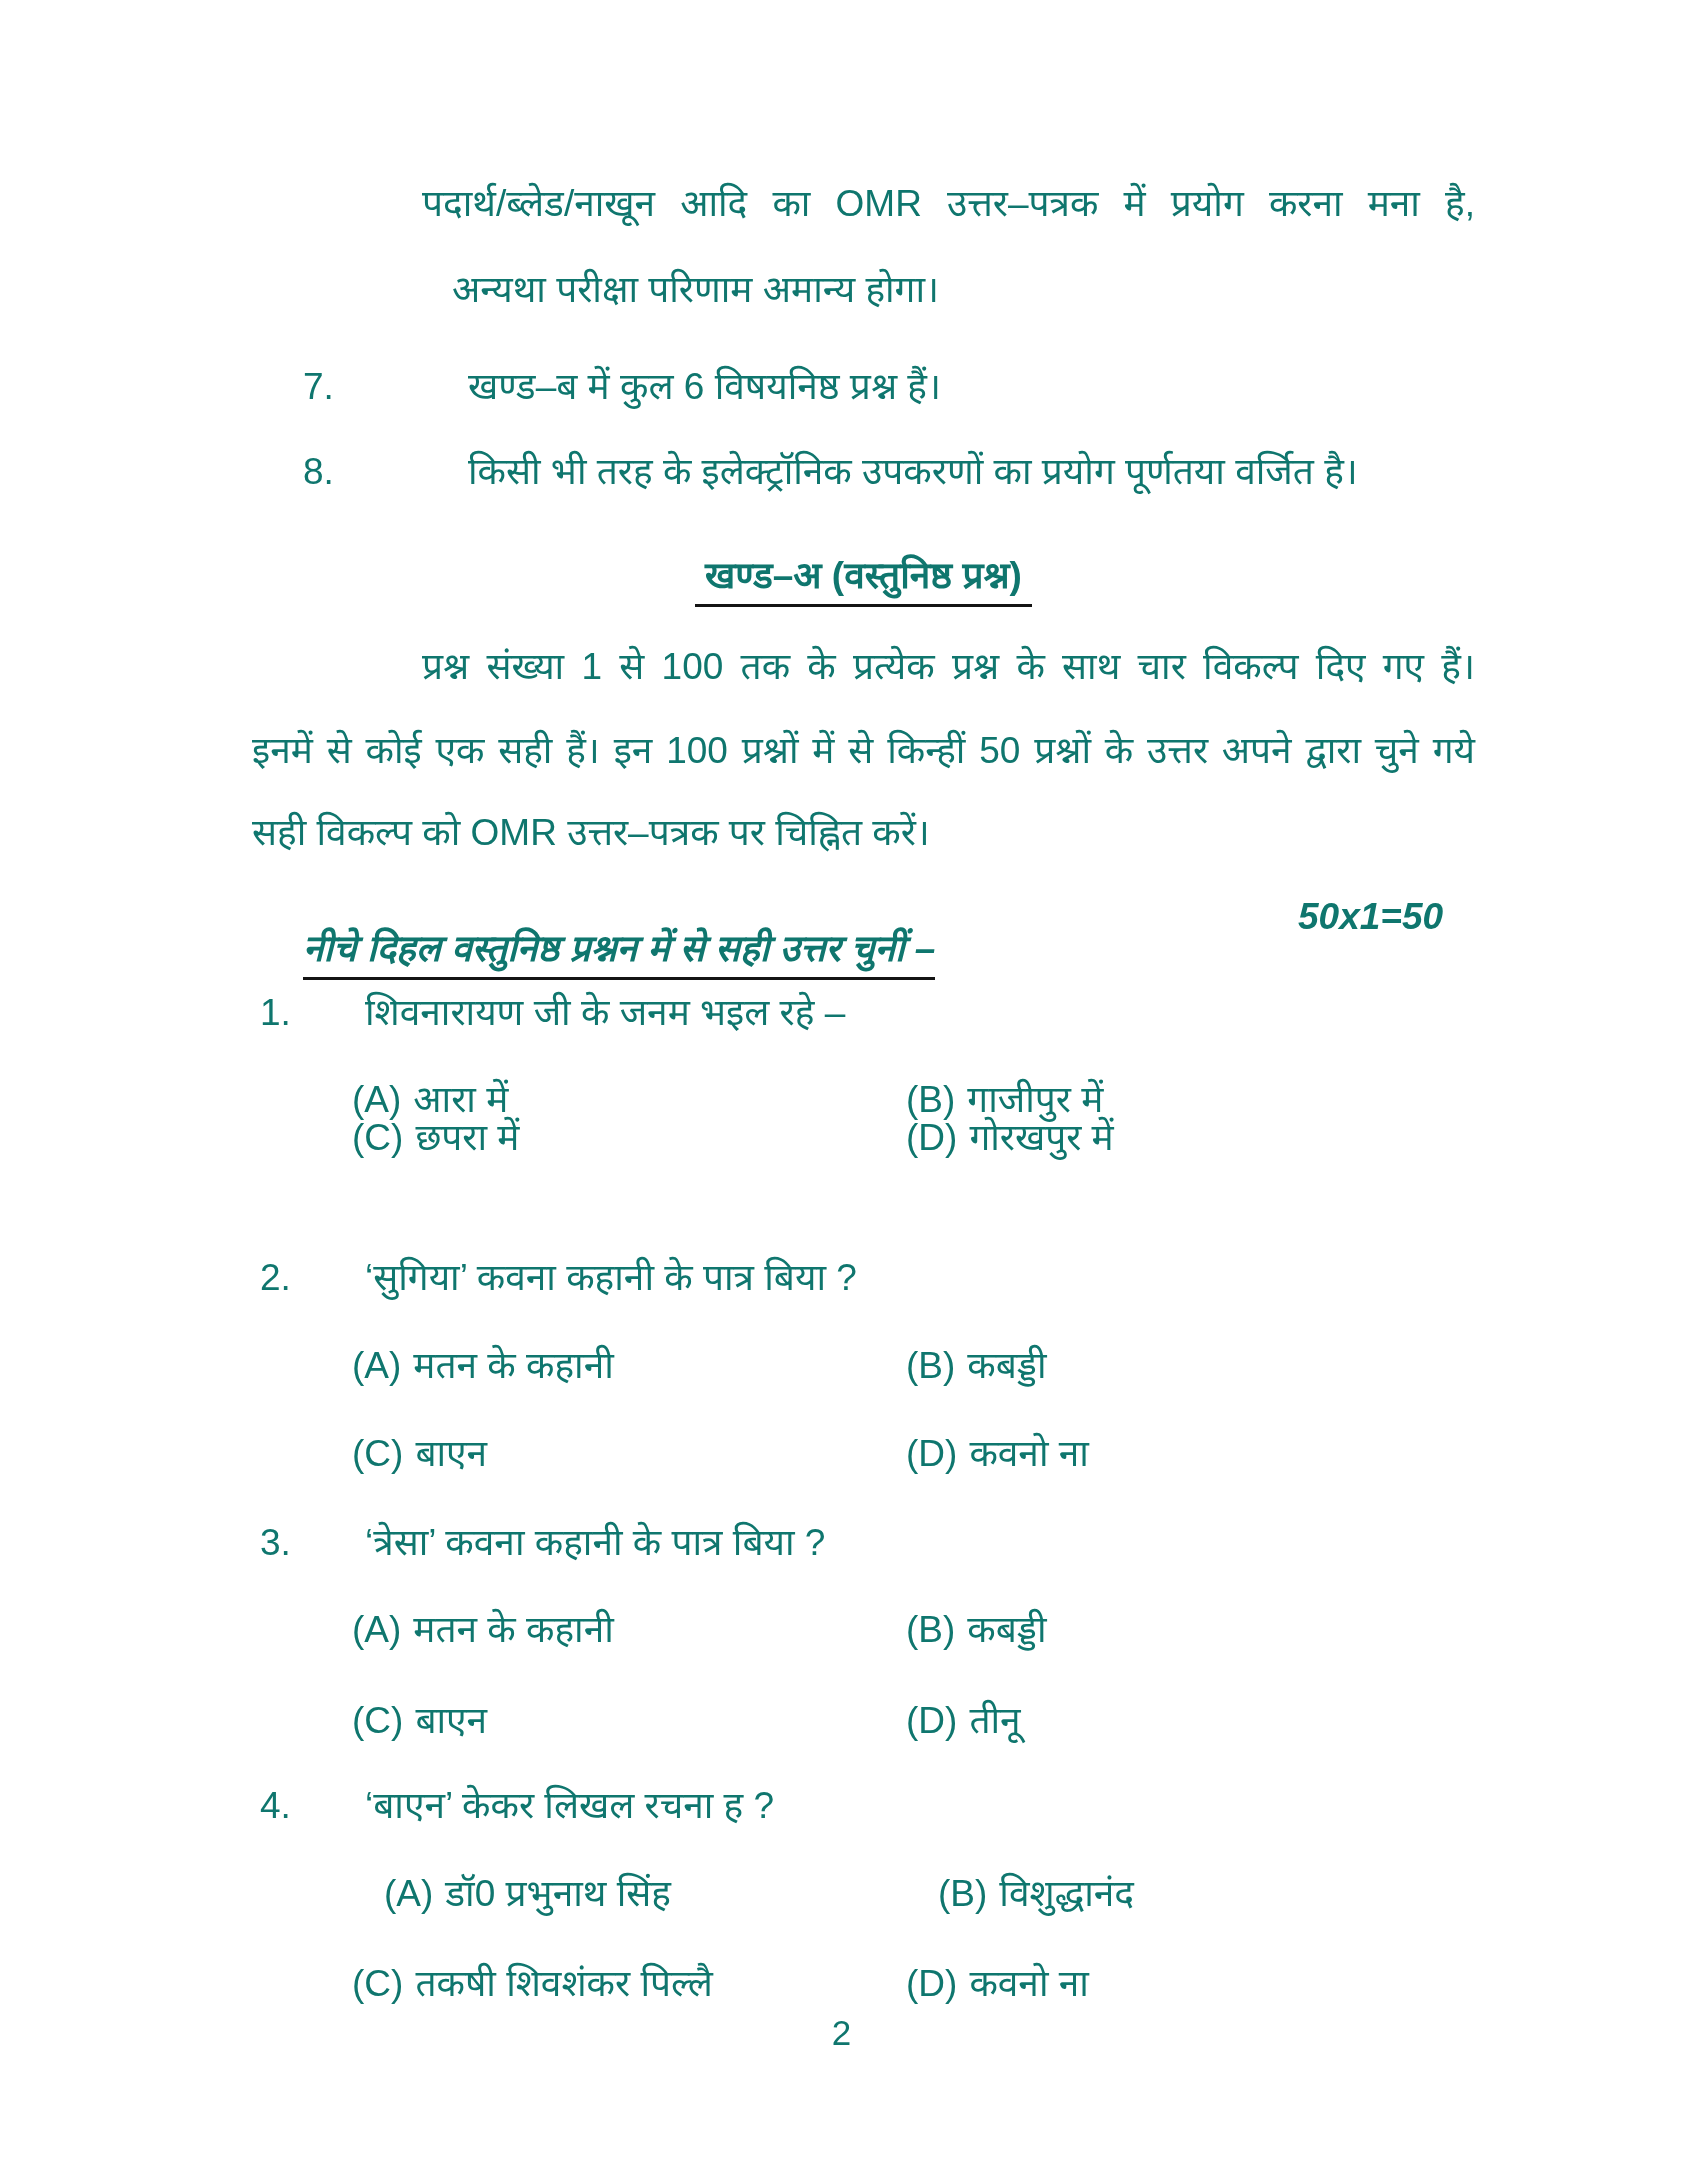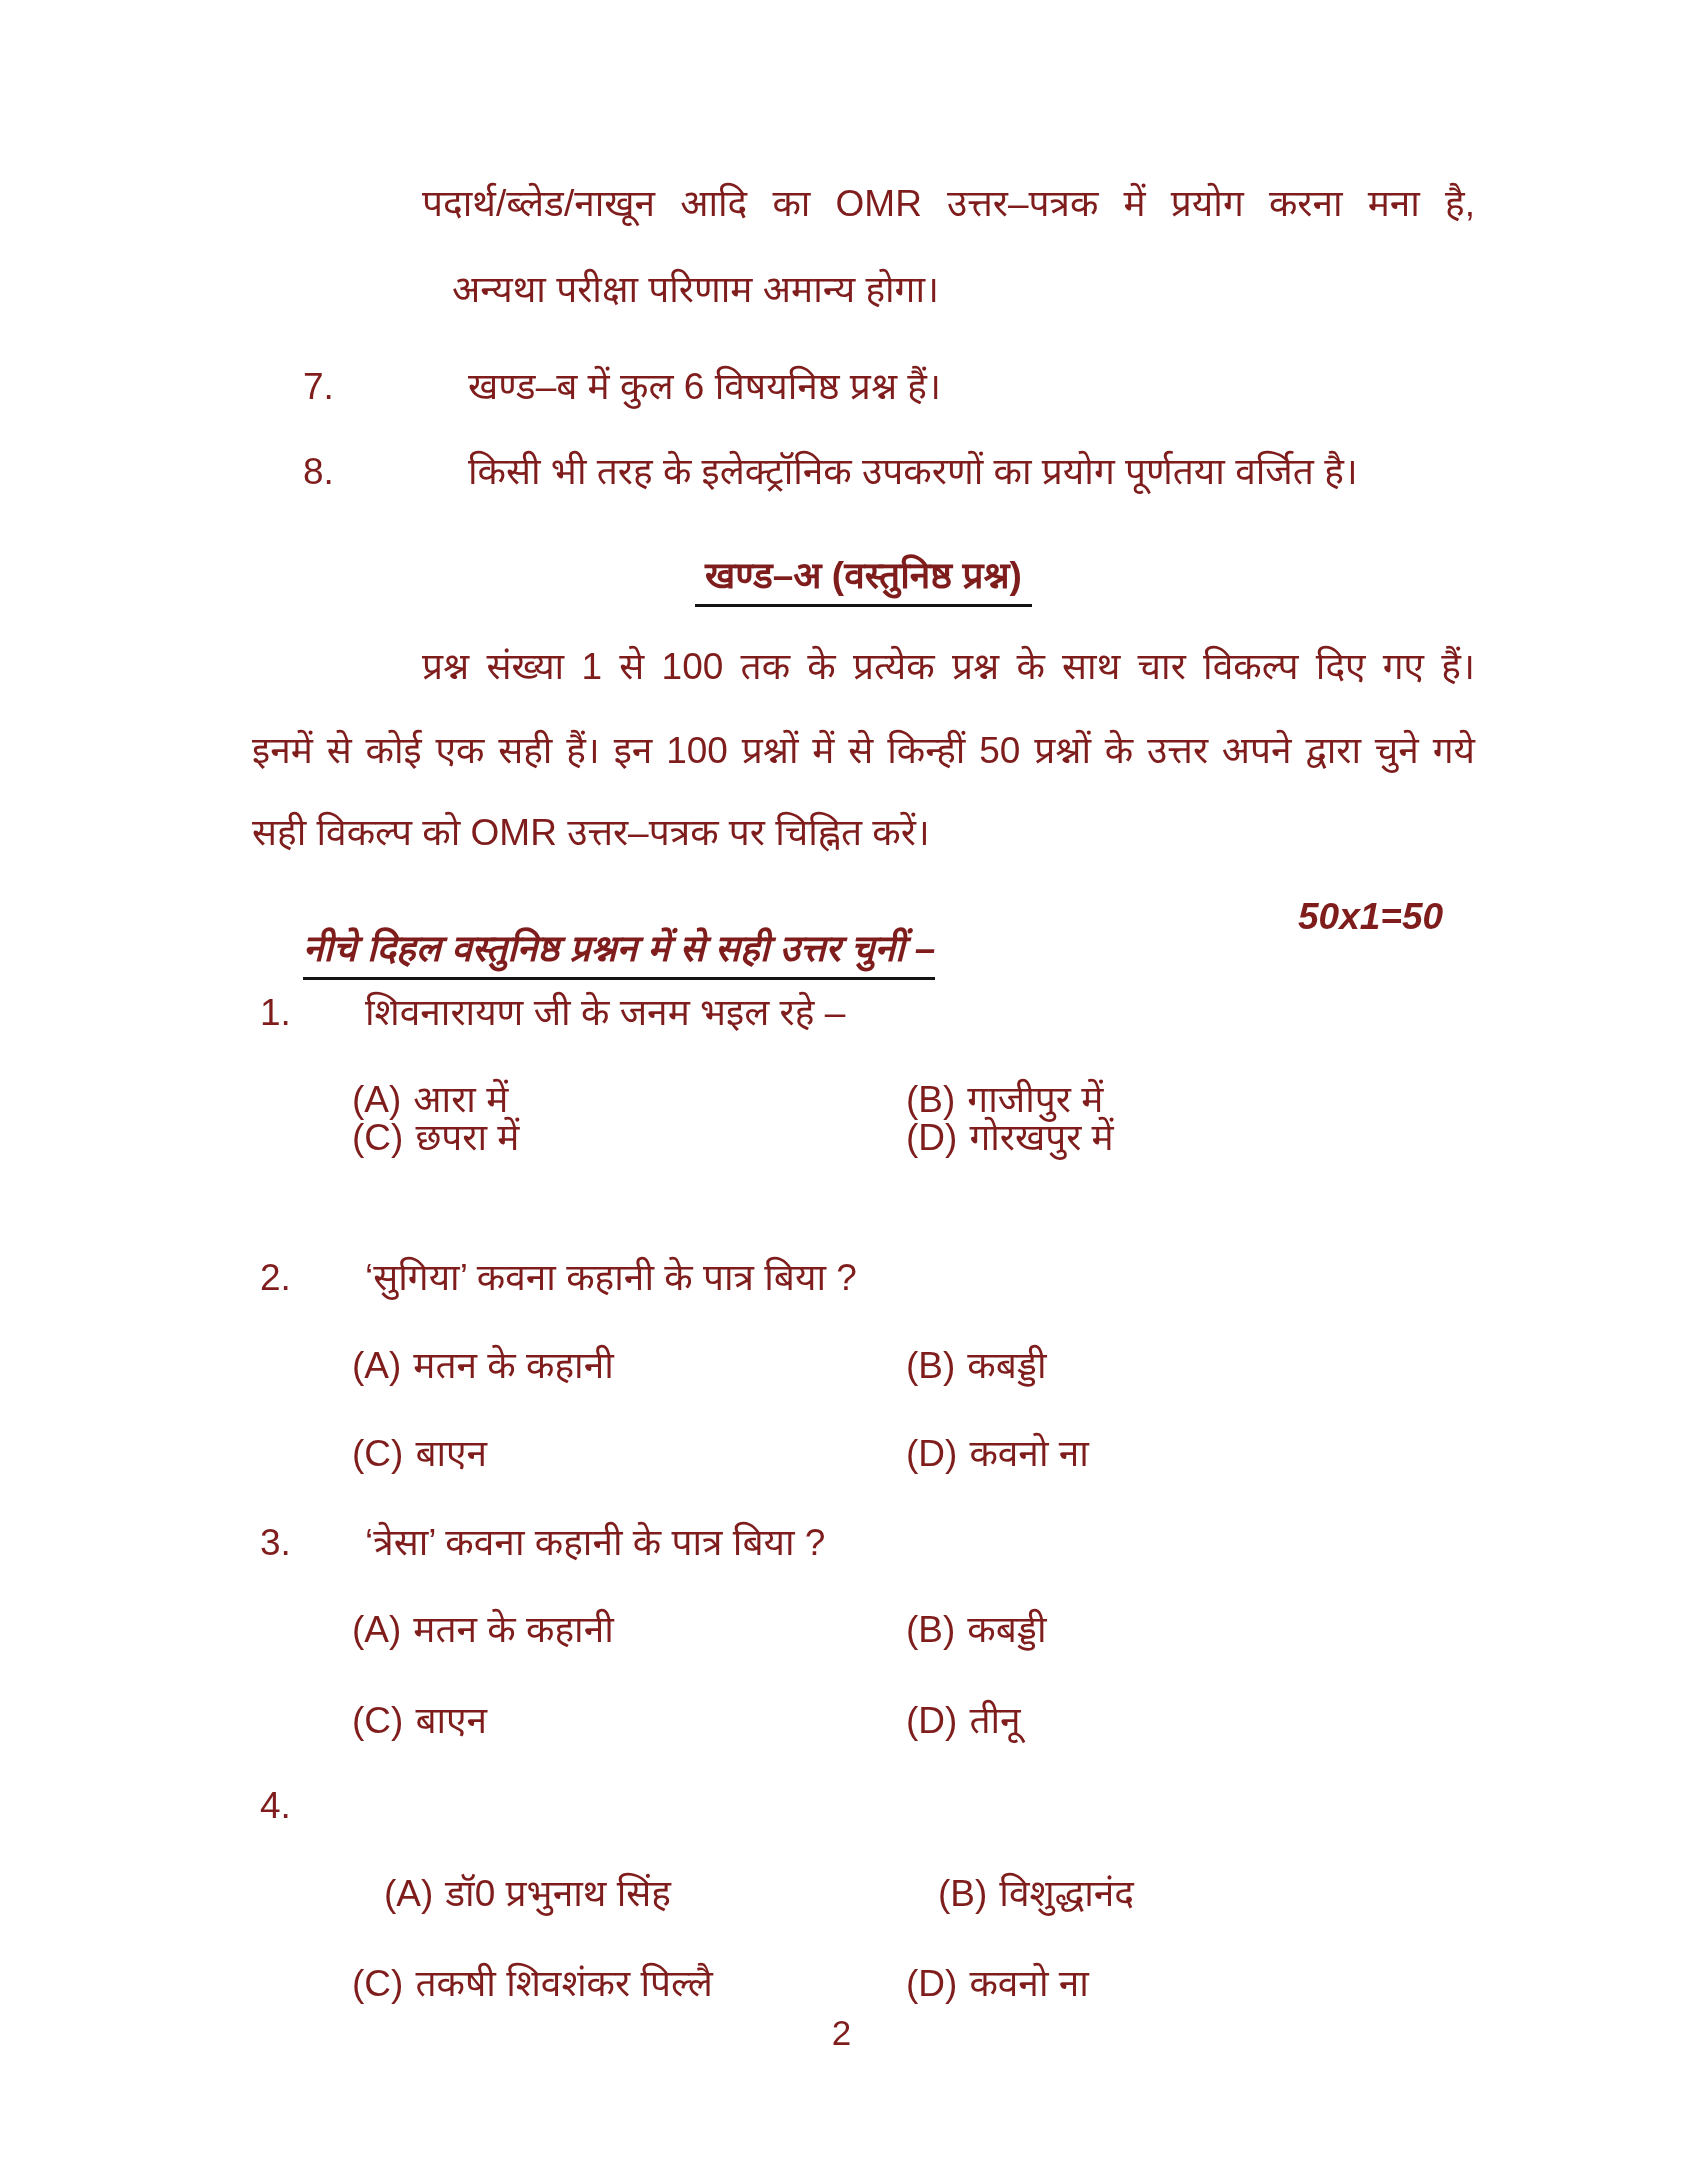--- a/index.html
+++ b/index.html
@@ -1,21 +1,21 @@
 <!DOCTYPE html>
 <html><head>
 <meta charset="utf-8">
 <style>
   html, body { margin: 0; padding: 0; background: #ffffff; }
   .page {
     position: relative;
     width: 1683px;
     height: 2178px;
     background: #ffffff;
-    color: #7f1d1d;
+    color: #0f766e;
     font-family: "Liberation Sans", "DejaVu Sans", sans-serif;
     font-size: 37px;
     overflow: hidden;
   }
   .row { position: absolute; left: 0; top: 0; width: 1683px; height: 55px; line-height: 55px; }
   .abs { position: absolute; top: 0; line-height: 55px; white-space: nowrap; }
   .numcol-instr { left: 303px; }
   .textcol-instr { left: 445px; margin-left: 23px; }
   .numcol-q { left: 260px; }
   .textcol-q { left: 365px; }
@@ -111,20 +111,21 @@
     <span class="abs optA"><span class="opt-label">(A)</span><span>मतन के कहानी</span></span>
     <span class="abs optB"><span class="opt-label">(B)</span><span>कबड्डी</span></span>
   </div>
   <div class="row" style="top:1693px;">
     <span class="abs optA"><span class="opt-label">(C)</span><span>बाएन</span></span>
     <span class="abs optB"><span class="opt-label">(D)</span><span>तीनू</span></span>
   </div>
 
   <div class="row" style="top:1778px;">
     <span class="abs numcol-q">4.</span>
+    <span class="abs textcol-q">‘बाएन’ केकर लिखल रचना ह ?</span>
   </div>
   <div class="row" style="top:1866px;margin-left:32px;">
     <span class="abs optA"><span class="opt-label">(A)</span><span>डॉ0 प्रभुनाथ सिंह</span></span>
     <span class="abs optB"><span class="opt-label">(B)</span><span>विशुद्धानंद</span></span>
   </div>
   <div class="row" style="top:1956px;">
     <span class="abs optA"><span class="opt-label">(C)</span><span>तकषी शिवशंकर पिल्लै</span></span>
     <span class="abs optB"><span class="opt-label">(D)</span><span>कवनो ना</span></span>
   </div>
 

